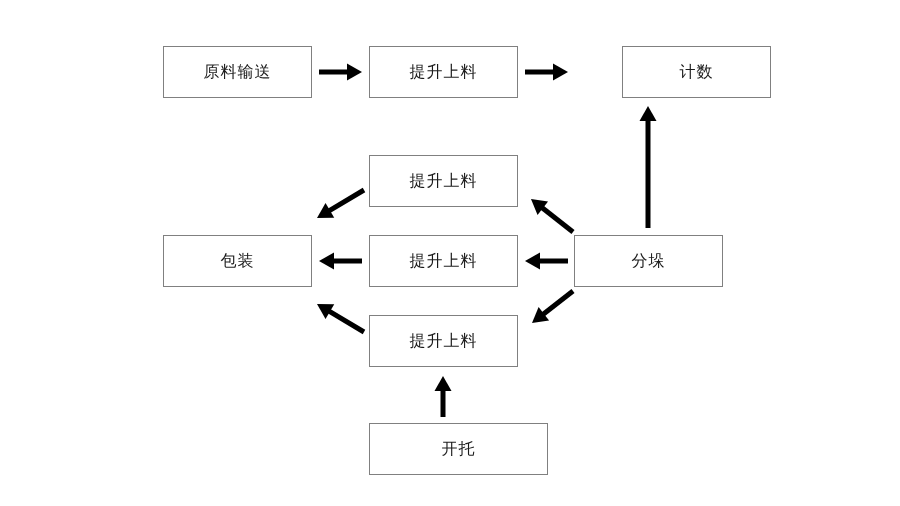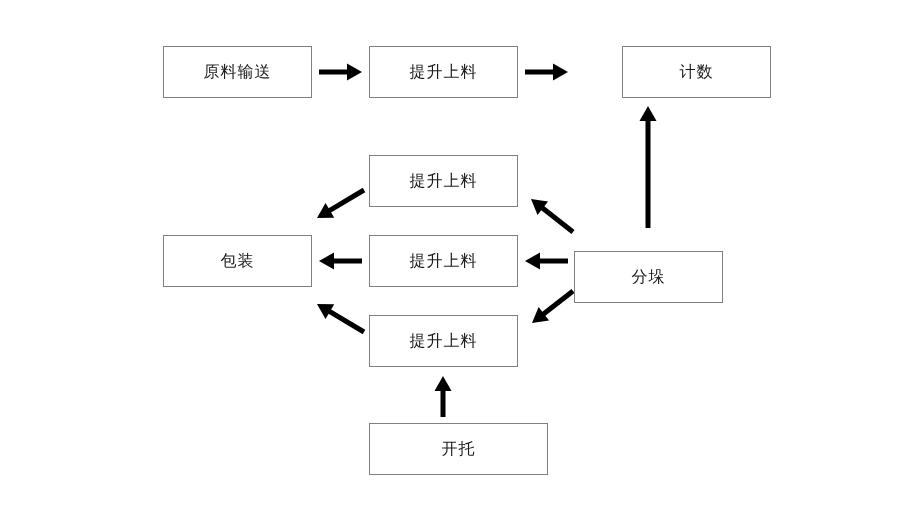--- a/index.html
+++ b/index.html
@@ -102,21 +102,21 @@
       </div>
       <div class="node" style="left: 369px; top: 155px; width: 149px; height: 52px; border-color: rgb(128, 128, 128);">
         <span class="node-label" style="color: rgb(26, 26, 26);">提升上料</span>
       </div>
       <div class="node" style="left: 163px; top: 235px; width: 149px; height: 52px; border-color: rgb(128, 128, 128);">
         <span class="node-label" style="color: rgb(26, 26, 26);">包装</span>
       </div>
       <div class="node" style="left: 369px; top: 235px; width: 149px; height: 52px; border-color: rgb(128, 128, 128);">
         <span class="node-label" style="color: rgb(26, 26, 26);">提升上料</span>
       </div>
-      <div class="node" style="left: 574px; top: 235px; width: 149px; height: 52px; border-color: rgb(128, 128, 128); margin-top: 16px;">
+      <div class="node" style="left: 574px; top: 235px; width: 149px; height: 52px; border-color: rgb(128, 128, 128);">
         <span class="node-label" style="color: rgb(26, 26, 26);">分垛</span>
       </div>
       <div class="node" style="left: 369px; top: 315px; width: 149px; height: 52px; border-color: rgb(128, 128, 128);">
         <span class="node-label" style="color: rgb(26, 26, 26);">提升上料</span>
       </div>
       <div class="node" style="left: 369px; top: 423px; width: 179px; height: 52px; border-color: rgb(128, 128, 128);">
         <span class="node-label" style="color: rgb(26, 26, 26);">开托</span>
       </div>
     </div>
 

